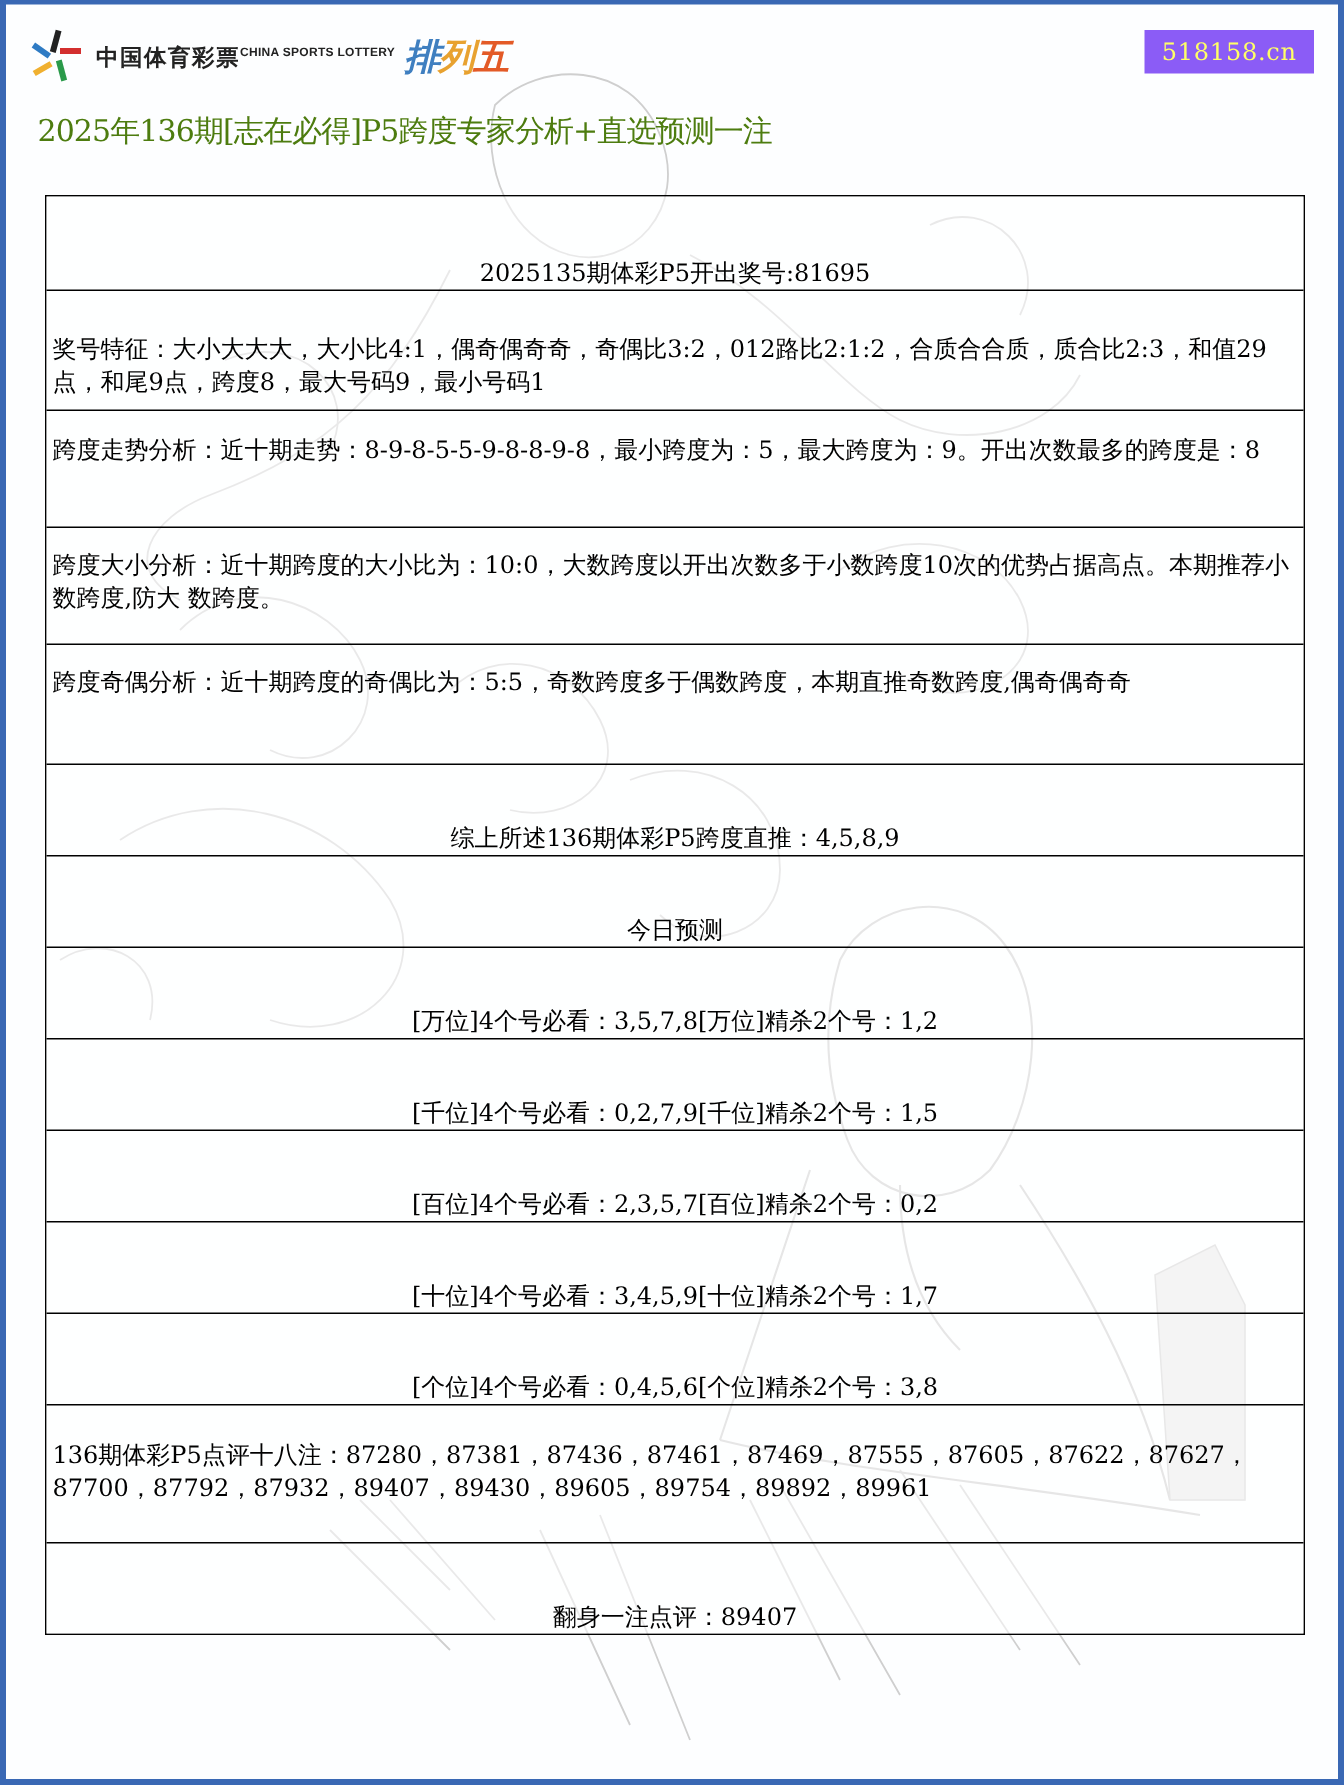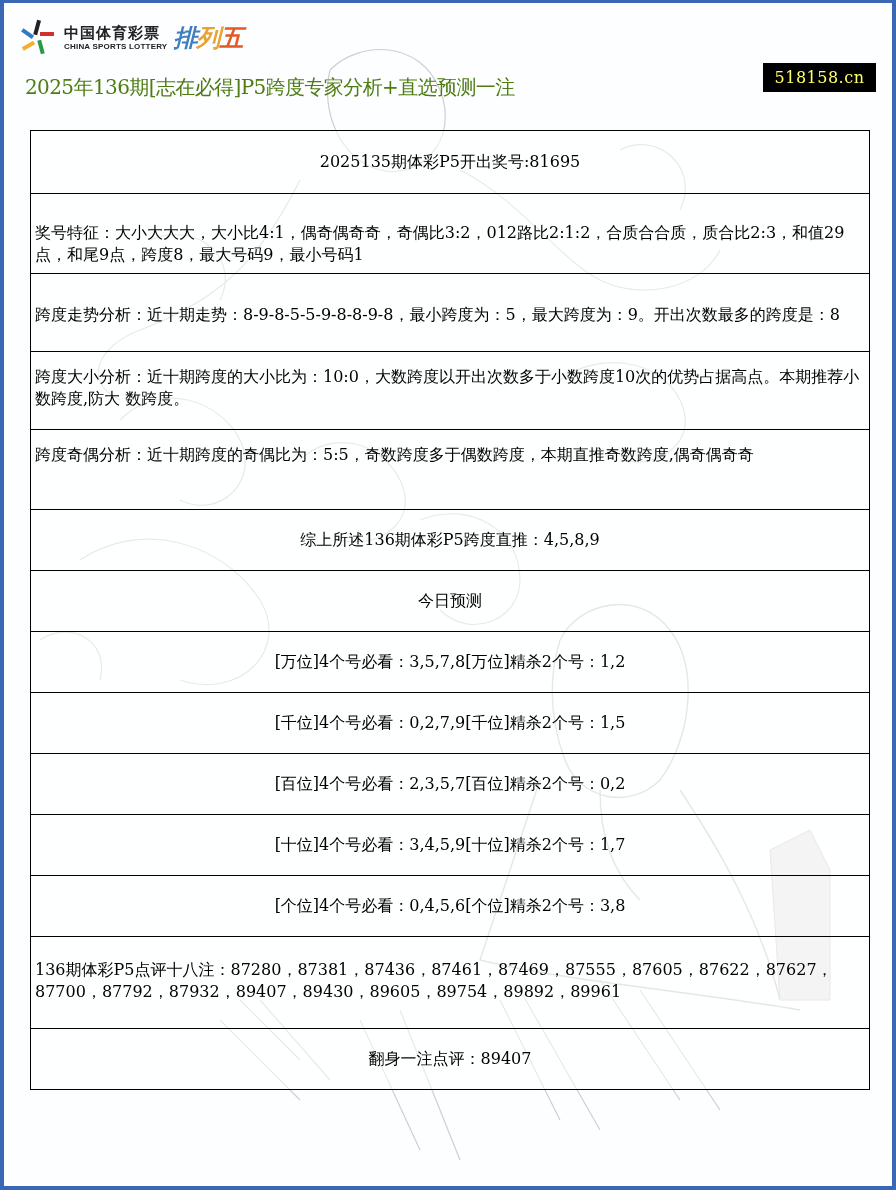--- a/index.html
+++ b/index.html
@@ -14,50 +14,50 @@
       border-top: 3px solid #3a68b4;
       border-left: 4px solid #3a68b4;
       border-right: 4px solid #3a68b4;
       border-bottom: 4px solid #3a68b4;
       background: #fdfeff;
     }
     .bg-art { position: absolute; left: 0; top: 0; width: 896px; height: 1190px; pointer-events: none; }
     .header { position: absolute; left: 0; top: 0; width: 896px; height: 60px; }
     .logo { position: absolute; left: 18px; top: 18px; height: 40px; display: flex; align-items: center; }
     .logo-mark { width: 40px; height: 40px; position: relative; }
-    .logo-text { margin-left: 6px; display: flex; flex-direction: column; justify-content: center; }
+    .logo-text { margin-left: 6px; display: flex; flex-direction: row; justify-content: center; }
     .logo-cn { font-family: "DejaVu Sans", sans-serif; font-size: 15px; font-weight: bold; color: #222; letter-spacing: 1px; line-height: 17px; }
     .logo-en { font-family: "Liberation Sans", sans-serif; font-size: 8px; font-weight: bold; color: #222; line-height: 10px; letter-spacing: 0.2px; }
     .logo-game { margin-left: 6px; font-family: "DejaVu Sans", sans-serif; font-size: 24px; font-weight: bold; font-style: italic; letter-spacing: -1px; line-height: 28px; }
     .logo-game .c1 { color: #3f7fc0; }
     .logo-game .c2 { color: #e8a230; }
     .logo-game .c3 { color: #e35a27; }
     .site-badge {
       position: absolute; left: 763px; top: 20px; width: 113px; height: 29px;
-      background: #000000; color: #ffff66;
+      background: #8b5cf6; color: #ffff66;
       font-family: "DejaVu Serif", serif; font-size: 16px;
-      display: flex; align-items: center; justify-content: center; letter-spacing: 0.5px; margin-top: 43px;
+      display: flex; align-items: center; justify-content: center; letter-spacing: 0.5px;
     }
     .page-title {
       position: absolute; left: 25px; top: 66px; width: 860px;
       font-family: "DejaVu Serif", serif; font-size: 20px; color: #4d7c0f;
       white-space: nowrap; letter-spacing: -0.6px; line-height: 42px;
     }
     .table {
       position: absolute; left: 30px; top: 130px; width: 840px;
       border: 1.5px solid #000; box-sizing: border-box;
     }
     .row {
       border-top: 1.5px solid #000; box-sizing: border-box;
       font-size: 16px; color: #000; line-height: 22px;
       display: flex; align-items: center;
       background: rgba(255,255,255,0.55);
     }
     .row:first-child { border-top: none; }
-    .row.center { justify-content: center; text-align: center; }
+    .row.center { justify-content: center; text-align: center; align-items: flex-end; }
     .row.left { justify-content: flex-start; text-align: left; padding: 0 4px; align-items: flex-start; }
     .row span { display: block; }
   </style>
 </head>
 <body>
 
 <div class="frame"></div>
 
 <svg class="bg-art" viewBox="0 0 896 1190" xmlns="http://www.w3.org/2000/svg">
   <g fill="none" stroke="#cfcfcf" stroke-width="1.2">
@@ -105,21 +105,21 @@
 
 <div class="page-title">2025年136期[志在必得]P5跨度专家分析+直选预测一注</div>
 
 <div class="table">
   <div class="row center" style="height:62px">
     <span>2025135期体彩P5开出奖号:81695</span>
   </div>
   <div class="row left" style="height:80px; padding-top:28px">
     <span>奖号特征：大小大大大，大小比4:1，偶奇偶奇奇，奇偶比3:2，012路比2:1:2，合质合合质，质合比2:3，和值29点，和尾9点，跨度8，最大号码9，最小号码1</span>
   </div>
-  <div class="row left" style="height:78px; padding-top:30px">
+  <div class="row left" style="height:78px; padding-top:15px">
     <span>跨度走势分析：近十期走势：8-9-8-5-5-9-8-8-9-8，最小跨度为：5，最大跨度为：9。开出次数最多的跨度是：8</span>
   </div>
   <div class="row left" style="height:78px; padding-top:14px">
     <span>跨度大小分析：近十期跨度的大小比为：10:0，大数跨度以开出次数多于小数跨度10次的优势占据高点。本期推荐小数跨度,防大 数跨度。</span>
   </div>
   <div class="row left" style="height:80px; padding-top:14px">
     <span>跨度奇偶分析：近十期跨度的奇偶比为：5:5，奇数跨度多于偶数跨度，本期直推奇数跨度,偶奇偶奇奇</span>
   </div>
   <div class="row center" style="height:61px">
     <span>综上所述136期体彩P5跨度直推：4,5,8,9</span>

